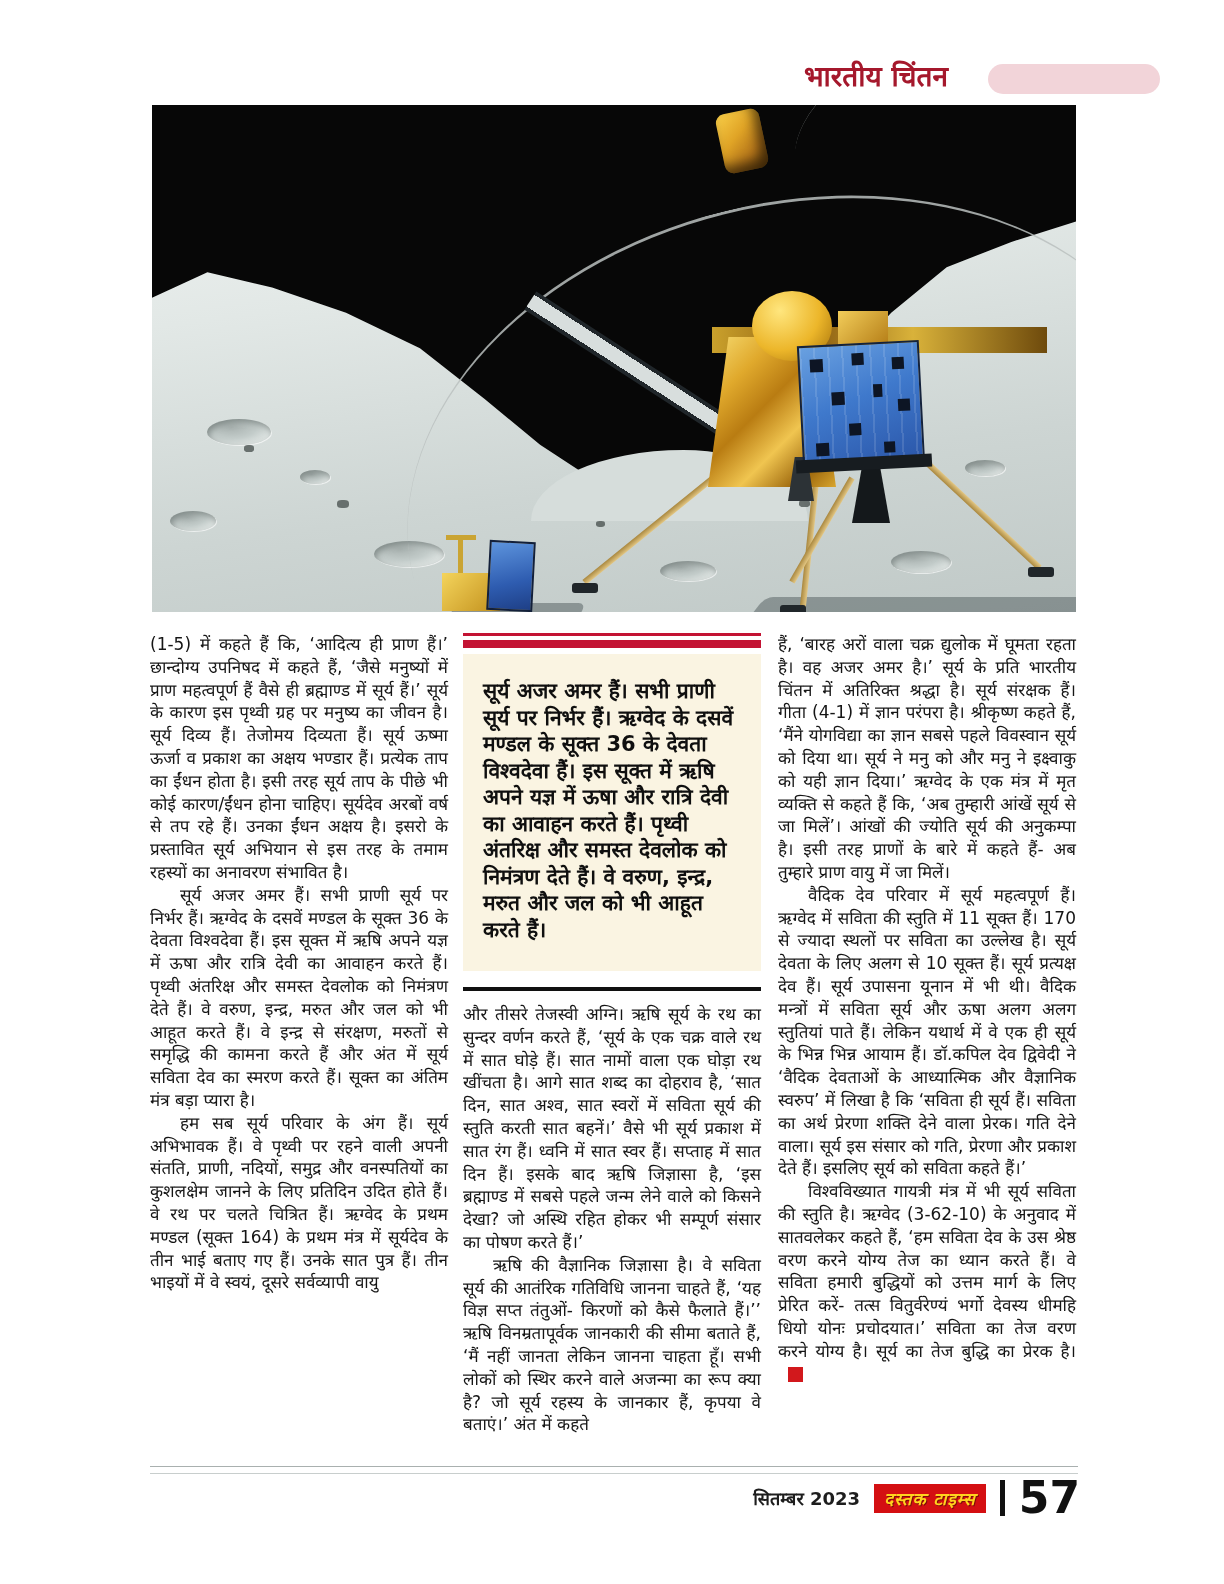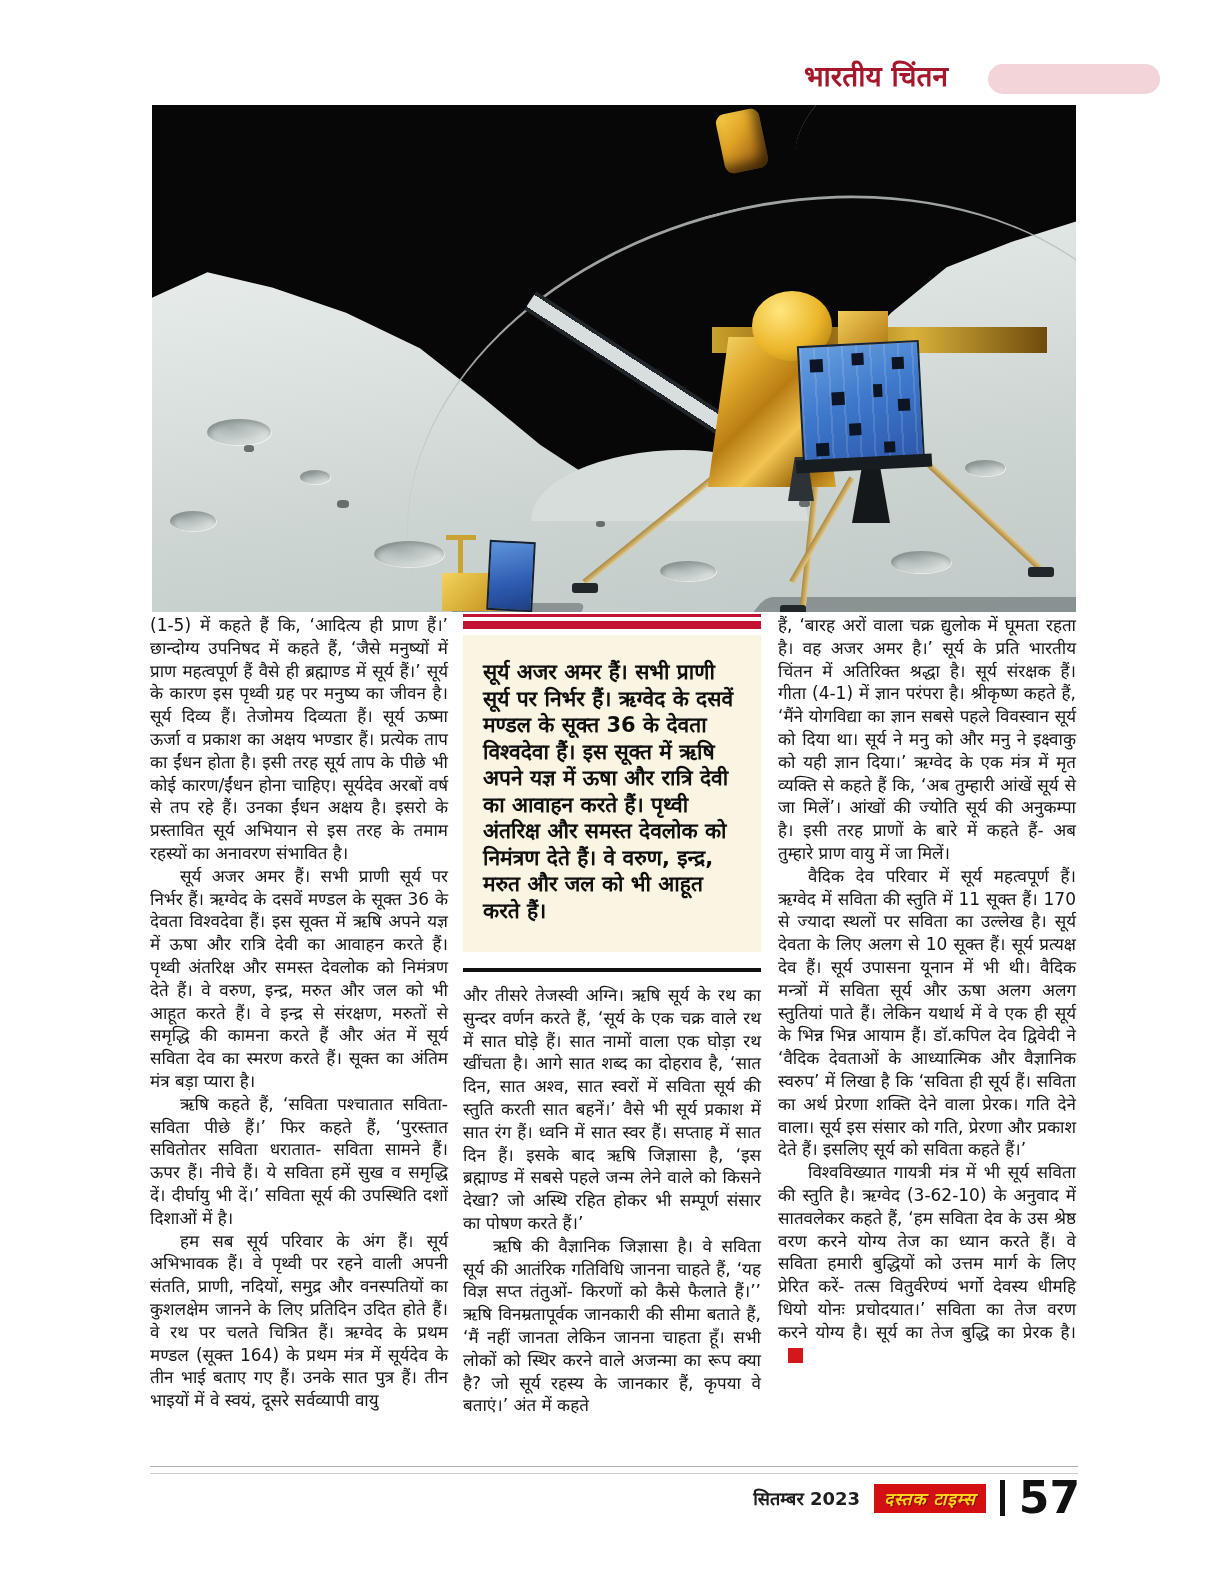--- a/index.html
+++ b/index.html
@@ -48,21 +48,21 @@
   .shadow{position:absolute;background:rgba(58,68,72,.42);transform:skewX(-38deg);border-radius:8px;}
   .shadow-lander{left:600px;top:492px;width:330px;height:34px;}
   .shadow-rover{left:300px;top:498px;width:130px;height:16px;transform:skewX(-30deg);}
   .rover-body{position:absolute;left:290px;top:468px;width:58px;height:38px;background:linear-gradient(135deg,#f4d45c,#c2901c);}
   .rover-mast{position:absolute;left:306px;top:430px;width:5px;height:42px;background:#caa433;}
   .rover-mast-bar{position:absolute;left:294px;top:430px;width:30px;height:5px;background:#caa433;}
   .rover-panel{position:absolute;left:336px;top:436px;width:42px;height:66px;transform:rotate(3deg);
     background:linear-gradient(165deg,#5d94dd 0%,#2e5cb0 60%,#1e3f86 100%);border:2px solid #13203a;}
 
   
-  .col{position:absolute;top:614px;width:298px;font-size:17px;line-height:22.8px;text-align:justify;color:#151515;}
+  .col{position:absolute;top:633px;width:298px;font-size:17px;line-height:22.8px;text-align:justify;color:#151515;}
   .col-left{left:150px;} .col-mid{left:463px;} .col-right{left:778px;}
   .para{margin:0;}
   .para.indent{text-indent:30px;}
 
   
   .rule-thin{height:3px;background:#c31333;margin-bottom:4px;}
   .rule-thick{height:8px;background:#c31333;}
   .quote-box{background:#faf4e2;padding:24px 16px 28px 20px;margin-top:6px;}
   .quote-text{font-size:21px;font-weight:bold;line-height:26.5px;color:#0f0f0f;text-align:left;}
   .rule-black{height:4px;background:#101010;margin:16px 0 12px;}
@@ -140,21 +140,20 @@
 
     <div class="rover-mast"></div>
     <div class="rover-mast-bar"></div>
     <div class="rover-body"></div>
     <div class="rover-panel"></div>
   </div>
 
   <div class="col col-left">
     <p class="para">(1-5) में कहते हैं कि, ‘आदित्य ही प्राण हैं।’ छान्दोग्य उपनिषद में कहते हैं, ‘जैसे मनुष्यों में प्राण महत्वपूर्ण हैं वैसे ही ब्रह्माण्ड में सूर्य हैं।’ सूर्य के कारण इस पृथ्वी ग्रह पर मनुष्य का जीवन है। सूर्य दिव्य हैं। तेजोमय दिव्यता हैं। सूर्य ऊष्मा ऊर्जा व प्रकाश का अक्षय भण्डार हैं। प्रत्येक ताप का ईंधन होता है। इसी तरह सूर्य ताप के पीछे भी कोई कारण/ईंधन होना चाहिए। सूर्यदेव अरबों वर्ष से तप रहे हैं। उनका ईंधन अक्षय है। इसरो के प्रस्तावित सूर्य अभियान से इस तरह के तमाम रहस्यों का अनावरण संभावित है।</p>
     <p class="para indent">सूर्य अजर अमर हैं। सभी प्राणी सूर्य पर निर्भर हैं। ऋग्वेद के दसवें मण्डल के सूक्त 36 के देवता विश्वदेवा हैं। इस सूक्त में ऋषि अपने यज्ञ में ऊषा और रात्रि देवी का आवाहन करते हैं। पृथ्वी अंतरिक्ष और समस्त देवलोक को निमंत्रण देते हैं। वे वरुण, इन्द्र, मरुत और जल को भी आहूत करते हैं। वे इन्द्र से संरक्षण, मरुतों से समृद्धि की कामना करते हैं और अंत में सूर्य सविता देव का स्मरण करते हैं। सूक्त का अंतिम मंत्र बड़ा प्यारा है।</p>
-    <p class="para indent">ऋषि कहते हैं, ‘सविता पश्चातात सविता- सविता पीछे हैं।’ फिर कहते हैं, ‘पुरस्तात सवितोतर सविता धरातात- सविता सामने हैं। ऊपर हैं। नीचे हैं। ये सविता हमें सुख व समृद्धि दें। दीर्घायु भी दें।’ सविता सूर्य की उपस्थिति दशों दिशाओं में है।</p>
     <p class="para indent">हम सब सूर्य परिवार के अंग हैं। सूर्य अभिभावक हैं। वे पृथ्वी पर रहने वाली अपनी संतति, प्राणी, नदियों, समुद्र और वनस्पतियों का कुशलक्षेम जानने के लिए प्रतिदिन उदित होते हैं। वे रथ पर चलते चित्रित हैं। ऋग्वेद के प्रथम मण्डल (सूक्त 164) के प्रथम मंत्र में सूर्यदेव के तीन भाई बताए गए हैं। उनके सात पुत्र हैं। तीन भाइयों में वे स्वयं, दूसरे सर्वव्यापी वायु</p>
   </div>
 
   <div class="col col-mid">
     <div class="rule-thin"></div>
     <div class="rule-thick"></div>
     <div class="quote-box">
       <div class="quote-text">सूर्य अजर अमर हैं। सभी प्राणी सूर्य पर निर्भर हैं। ऋग्वेद के दसवें मण्डल के सूक्त 36 के देवता विश्वदेवा हैं। इस सूक्त में ऋषि अपने यज्ञ में ऊषा और रात्रि देवी का आवाहन करते हैं। पृथ्वी अंतरिक्ष और समस्त देवलोक को निमंत्रण देते हैं। वे वरुण, इन्द्र, मरुत और जल को भी आहूत करते हैं।</div>
     </div>
     <div class="rule-black"></div>

